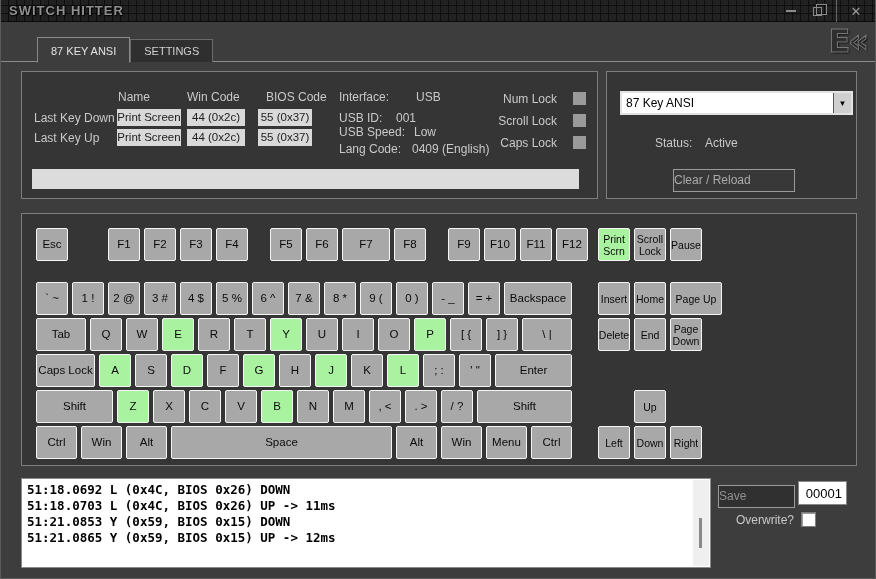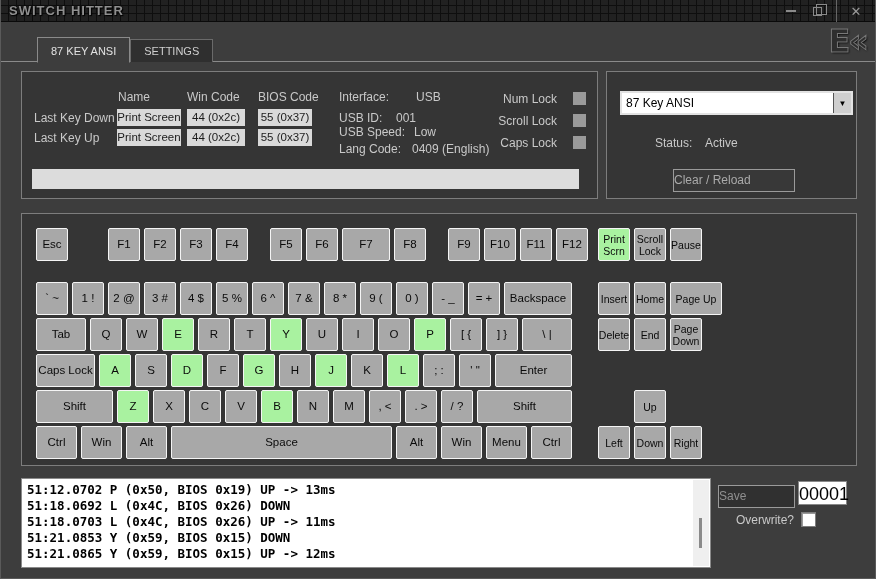--- a/index.html
+++ b/index.html
@@ -114,21 +114,21 @@
   }
   .log-line { height: 16px; line-height: 16px; white-space: pre; }
   .log-scrollbar {
     position: absolute; right: 1px; top: 1px; width: 16px; height: 86px;
     background: #efefef;
   }
   .log-thumb { position: absolute; left: 6px; top: 38px; width: 3px; height: 30px; background: #8a8a8a; }
   .save-btn { left: 717px; top: 423px; width: 77px; height: 23px; line-height: 21px; color: #8f8f8f; background: #303030; }
   .counter {
     position: absolute; left: 797px; top: 419px; width: 49px; height: 24px;
-    background: #fff; color: #000; font-size: 18px; text-align: right;
+    background: #fff; color: #000; font-size: 13px; text-align: right;
     line-height: 24px; padding-right: 4px; border: 1px solid #888;
   }
   .overwrite-row { position: absolute; left: 735px; top: 450px; display: flex; align-items: center; }
   .overwrite-label { font-size: 12px; color: #c9c9c9; margin-right: 7px; }
   .checkbox { width: 15px; height: 15px; background: #fff; border: 1px solid #7d7d7d; box-shadow: inset 1px 1px 0 #999; }
 </style>
 </head>
 <body>
 
 <div class="window">
@@ -157,21 +157,21 @@
       <div class="tab">SETTINGS</div>
     </div>
     <div class="logo">E«</div>
   </div>
 
   <div class="content">
 
     <div class="panel info-panel">
       <span class="lbl" style="left:96px;  top:18px;">Name</span>
       <span class="lbl" style="left:165px; top:18px;">Win Code</span>
-      <span class="lbl" style="left:236px; top:18px;">BIOS Code</span>
+      <span class="lbl" style="left:244px; top:18px;">BIOS Code</span>
 
       <span class="lbl" style="left:12px; top:39px;">Last Key Down</span>
       <span class="valbox" style="left:95px;  top:37px; width:64px;">Print Screen</span>
       <span class="valbox" style="left:165px; top:37px; width:58px;">44 (0x2c)</span>
       <span class="valbox" style="left:236px; top:37px; width:54px;">55 (0x37)</span>
 
       <span class="lbl" style="left:12px; top:59px;">Last Key Up</span>
       <span class="valbox" style="left:95px;  top:57px; width:64px;">Print Screen</span>
       <span class="valbox" style="left:165px; top:57px; width:58px;">44 (0x2c)</span>
       <span class="valbox" style="left:236px; top:57px; width:54px;">55 (0x37)</span>
@@ -323,21 +323,20 @@
           <div class="kb-row">
             <div class="key" style="width: 32px;">Left</div>
             <div class="key" style="width: 32px;">Down</div>
             <div class="key" style="width: 32px;">Right</div>
           </div>
         </div>
     </div>
 
     <div class="log">
       <div id="log-lines">
-          <div class="log-line">51:12.0702 P (0x50, BIOS 0x19) UP -&gt; 13ms</div>
           <div class="log-line">51:18.0692 L (0x4C, BIOS 0x26) DOWN</div>
           <div class="log-line">51:18.0703 L (0x4C, BIOS 0x26) UP -&gt; 11ms</div>
           <div class="log-line">51:21.0853 Y (0x59, BIOS 0x15) DOWN</div>
           <div class="log-line">51:21.0865 Y (0x59, BIOS 0x15) UP -&gt; 12ms</div>
         </div>
       <div class="log-scrollbar">
         <div class="log-thumb"></div>
       </div>
     </div>
 

